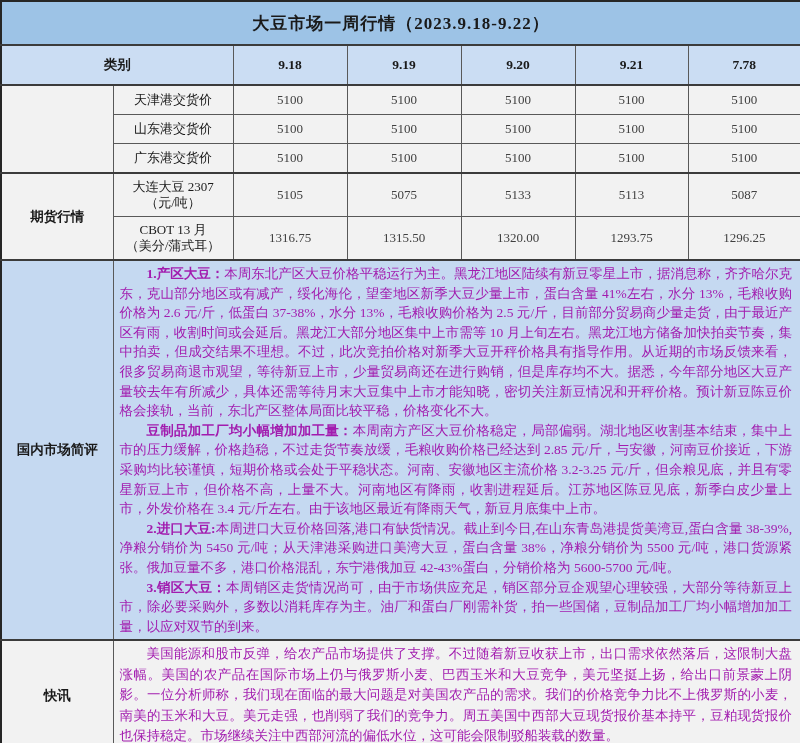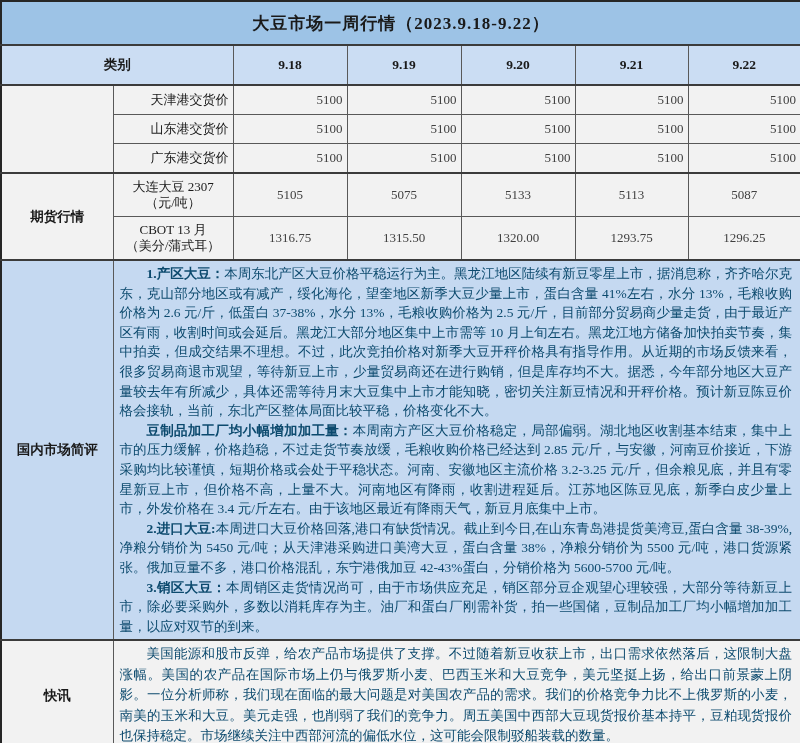--- a/index.html
+++ b/index.html
@@ -32,21 +32,21 @@
     height:42px;
     margin-top:26px;
   }
   tr.header-row td{
     background:#cbddf3;
     font-weight:bold;
     font-size:13.5px;
     border-bottom:2px solid #3b3b3b;
     height:38px;
   }
-  tr.spot-row td{height:28px;text-align:right;}
+  tr.spot-row td{height:28px;}
   tr.fut-row td{height:42px;}
   td.value{color:#404040;font-size:13px;}
   td.row-label{font-size:13px;}
   td.group-label{font-weight:bold;font-size:13.5px;}
   td.sep-top{border-top:2px solid #3b3b3b;}
   .sublabel{display:block;line-height:16px;}
   tr.review-row td{
     background:#c5d9f1;
     border-top:2px solid #3b3b3b;
     border-bottom:2px solid #3b3b3b;
@@ -54,21 +54,21 @@
   td.text-cell{
     text-align:justify;
     vertical-align:top;
     padding:3px 8px 3px 6px;
   }
   td.text-cell p{
     margin:0;
     text-indent:2em;
     font-size:13.5px;
     line-height:19.6px;
-    color:#0c4a6e;
+    color:#a21caf;
   }
   tr.news-row td{background:#f2f2f2;height:104px;}
   tr.news-row td.text-cell p{line-height:20.4px;}
   .lead{font-weight:bold;}
 </style>
 </head>
 <body>
 
 <div class="sheet">
   <table class="main">
@@ -86,21 +86,21 @@
         <tr class="title-row">
       <td colspan="7">大豆市场一周行情（2023.9.18-9.22）</td>
     </tr>
 
     <tr class="header-row">
       <td colspan="2">类别</td>
       <td>9.18</td>
       <td>9.19</td>
       <td>9.20</td>
       <td>9.21</td>
-      <td>9.22</td>
+      <td>7.78</td>
     </tr>
 
     <tr class="spot-row">
       <td rowspan="3" class="group-label"></td>
       <td class="row-label">天津港交货价</td>
       <td class="value">5100</td>
       <td class="value">5100</td>
       <td class="value">5100</td>
       <td class="value">5100</td>
       <td class="value">5100</td>

